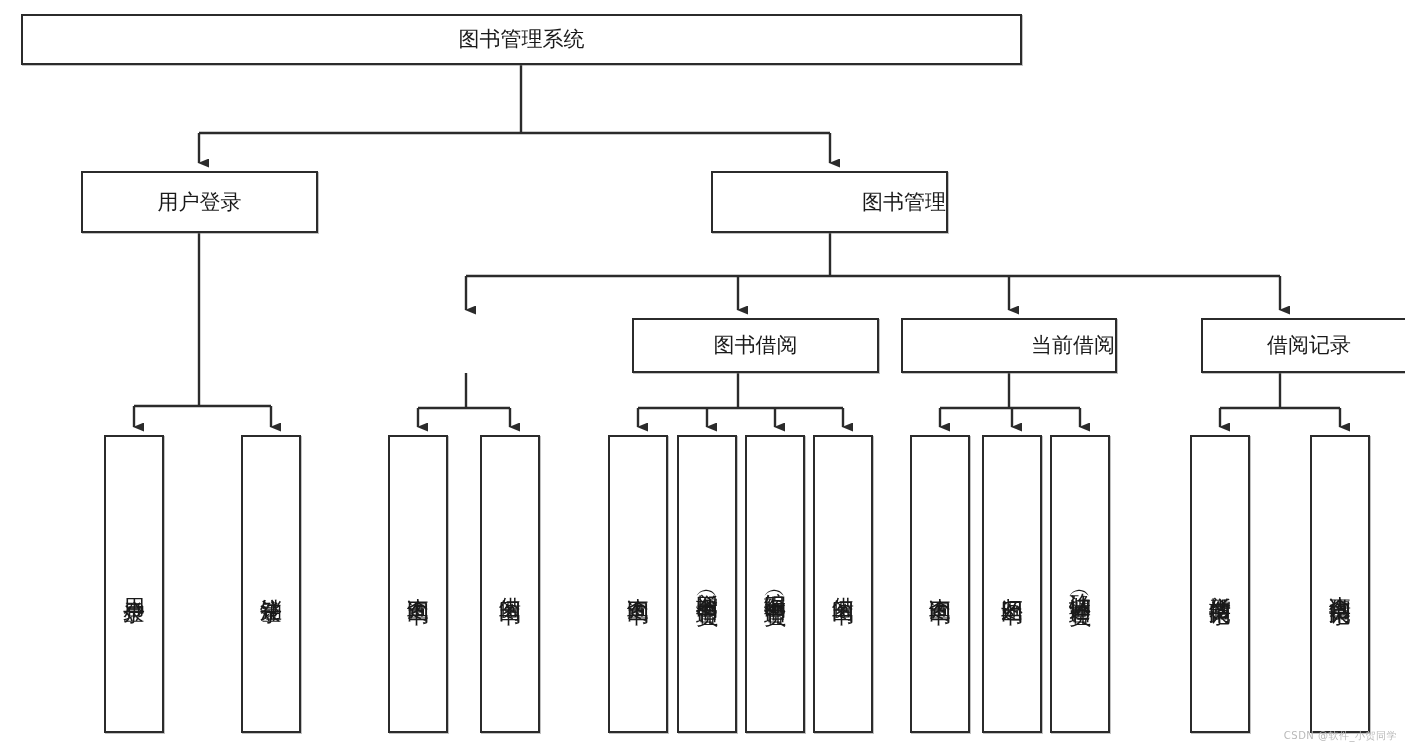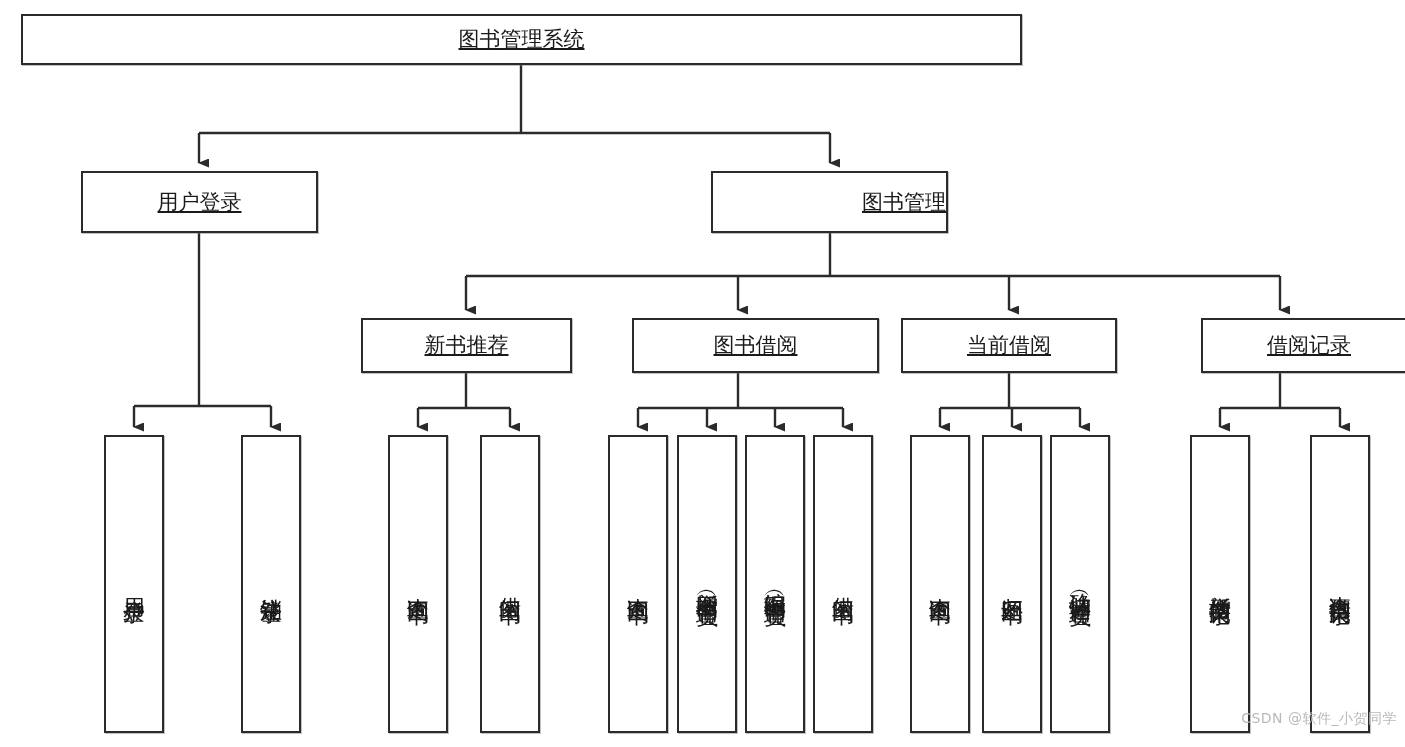--- a/index.html
+++ b/index.html
@@ -37,39 +37,38 @@
     justify-content: center;
     color: #1a1a1a;
   }
   .node-label {
     text-align: center;
     line-height: 1.18;
     white-space: nowrap;
   }
   .horiz .node-label {
     font-size: 21px;
-    text-decoration: underline;
   }
   .node-box.vert {
     align-items: center;
     justify-content: center;
   }
   .vert .node-label {
     writing-mode: vertical-rl;
     text-orientation: upright;
     font-size: 22px;
     letter-spacing: 2px;
     line-height: 1;
     white-space: nowrap;
   }
   #watermark {
     position: absolute;
     right: 8px;
-    bottom: 19px;
-    font-size: 14px;
+    bottom: 4px;
+    font-size: 10px;
     color: #b9b9b9;
     letter-spacing: 0.5px;
     pointer-events: none;
   }
 </style>
 </head>
 <body>
 
 <div id="diagram-root">
 
@@ -127,27 +126,24 @@
     <span class="node-label">图书管理系统</span>
   </div>
 
   <div class="node-box horiz" style="left:81px; top:171px; width:237px; height:62px;">
     <span class="node-label">用户登录</span>
   </div>
   <div class="node-box horiz" style="left:711px; top:171px; width:237px; height:62px;justify-content:flex-end;">
     <span class="node-label">图书管理</span>
   </div>
 
-  <div class="node-box horiz" style="left:361px; top:318px; width:211px; height:55px;">
-    <span class="node-label">新书推荐</span>
-  </div>
   <div class="node-box horiz" style="left:632px; top:318px; width:247px; height:55px;">
     <span class="node-label">图书借阅</span>
   </div>
-  <div class="node-box horiz" style="left:901px; top:318px; width:216px; height:55px;">
+  <div class="node-box horiz" style="left:901px; top:318px; width:216px; height:55px;justify-content:flex-end;">
     <span class="node-label">当前借阅</span>
   </div>
   <div class="node-box horiz" style="left:1172px; top:318px; width:216px; height:55px;margin-left:29px;">
     <span class="node-label">借阅记录</span>
   </div>
 
   <div class="node-box vert" style="left:104px; top:435px; width:60px; height:298px;">
     <span class="node-label">用户登录</span>
   </div>
   <div class="node-box vert" style="left:241px; top:435px; width:60px; height:298px;">

